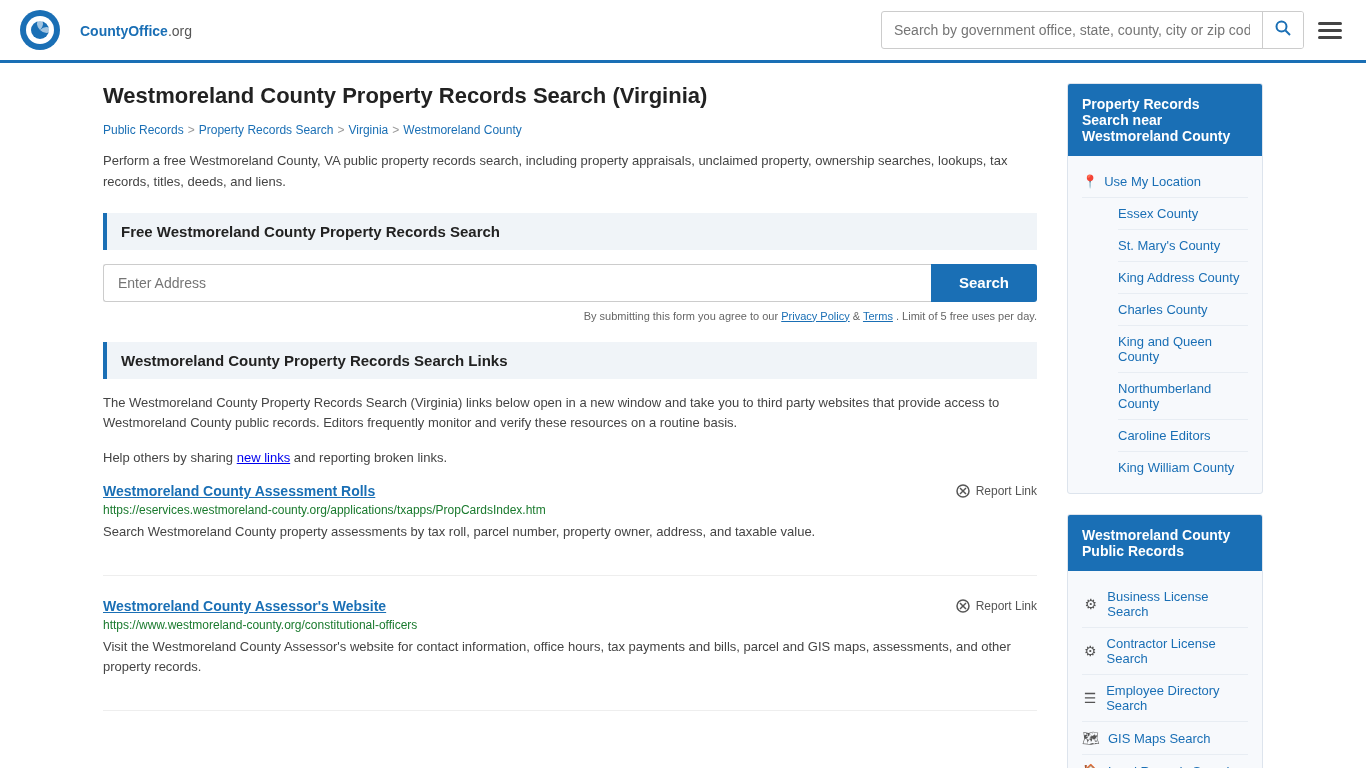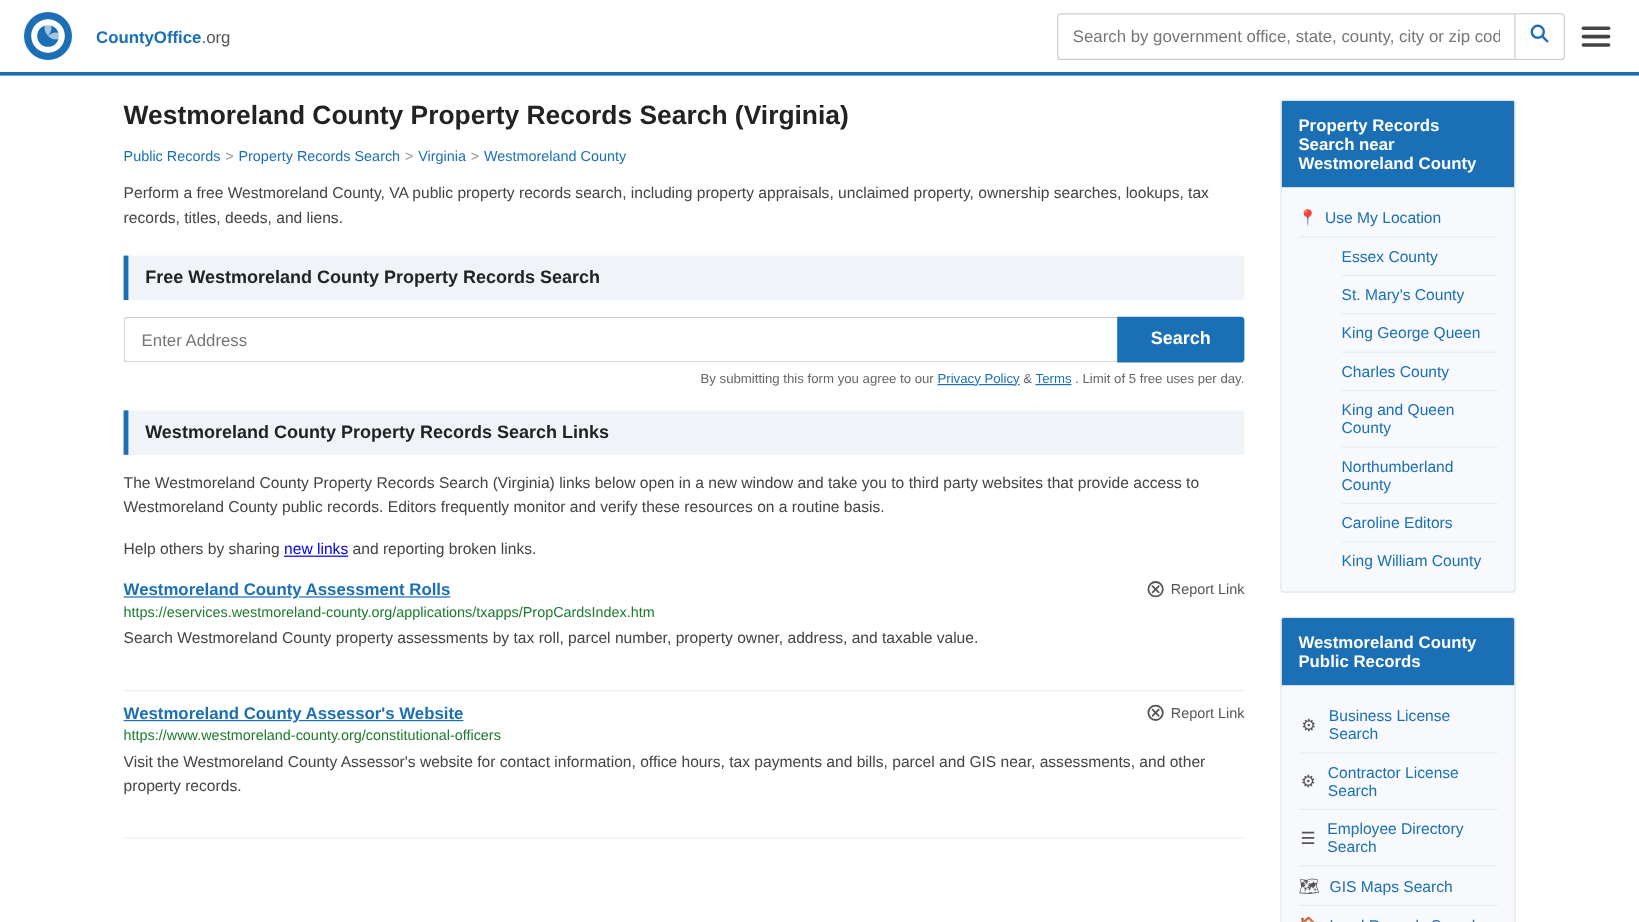--- a/index.html
+++ b/index.html
@@ -183,21 +183,21 @@
     .form-note a {
       color: #1a6fb5;
       text-decoration: underline;
     }
 
     
     .links-section {
       margin-bottom: 20px;
     }
     .link-item {
-      margin-bottom: 10px;
+      margin-bottom: 22px;
       padding-bottom: 34px;
       border-bottom: 1px solid #eee;
     }
     .link-item-header {
       display: flex;
       align-items: center;
       justify-content: space-between;
       margin-bottom: 4px;
     }
     .link-title {
@@ -390,21 +390,21 @@
           <div class="report-link">
             <svg width="16" height="16" viewBox="0 0 16 16">
               <circle cx="8" cy="8" r="6" stroke="#555" stroke-width="1.5" fill="none"></circle>
               <line x1="5" y1="5" x2="11" y2="11" stroke="#555" stroke-width="1.5"></line>
               <line x1="11" y1="5" x2="5" y2="11" stroke="#555" stroke-width="1.5"></line>
             </svg>
             <span>Report Link</span>
           </div>
         </div>
         <p class="link-url">https://www.westmoreland-county.org/constitutional-officers</p>
-        <p class="link-desc">Visit the Westmoreland County Assessor's website for contact information, office hours, tax payments and bills, parcel and GIS near, assessments, and other property records.</p>
+        <p class="link-desc">Visit the Westmoreland County Assessor's website for contact information, office hours, tax payments and bills, parcel and GIS maps, assessments, and other property records.</p>
       </div>
     </div>
 
   </div>
 
   <aside class="sidebar">
 
     <div class="sidebar-box">
       <div class="sidebar-box-header">Property Records Search near Westmoreland County</div>
       <div class="sidebar-box-body">
@@ -414,21 +414,21 @@
           <a href="#">Use My Location</a>
         </div>
 
         <div class="sidebar-location">
           <a href="#">Essex County</a>
         </div>
         <div class="sidebar-location">
           <a href="#">St. Mary's County</a>
         </div>
         <div class="sidebar-location">
-          <a href="#">King George Queen</a>
+          <a href="#">King Address County</a>
         </div>
         <div class="sidebar-location">
           <a href="#">Charles County</a>
         </div>
         <div class="sidebar-location">
           <a href="#">King and Queen County</a>
         </div>
         <div class="sidebar-location">
           <a href="#">Northumberland County</a>
         </div>

